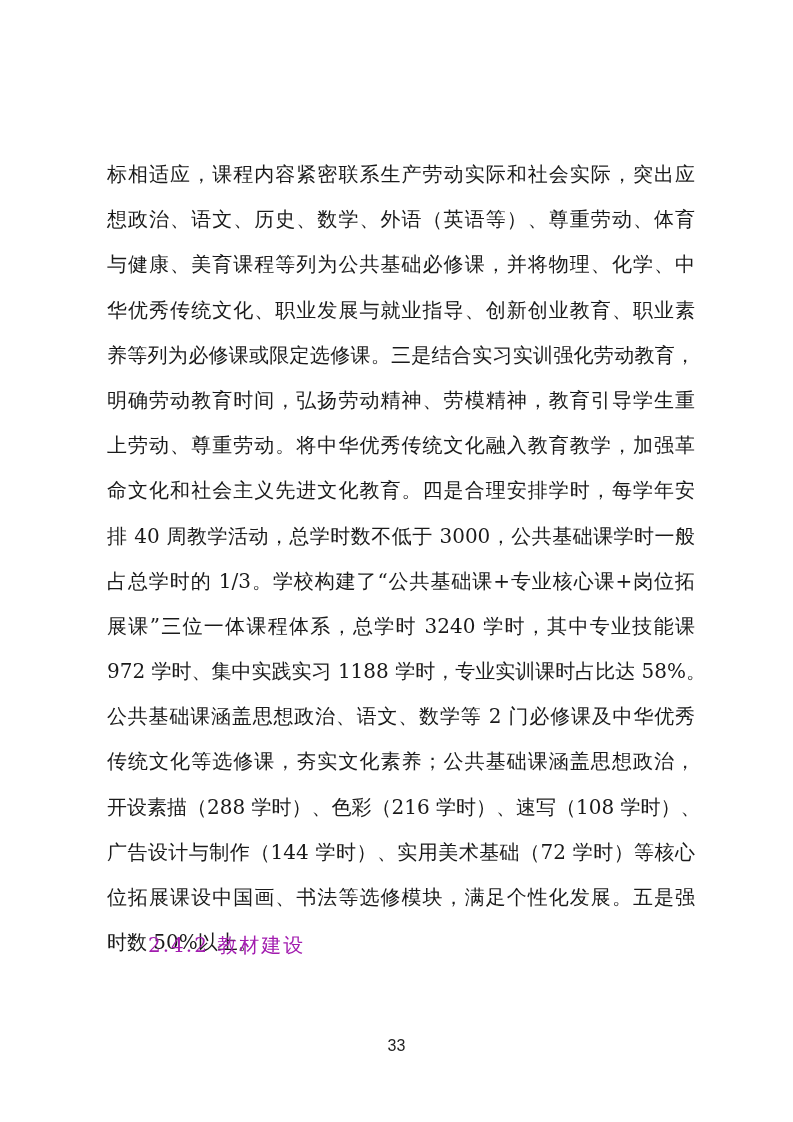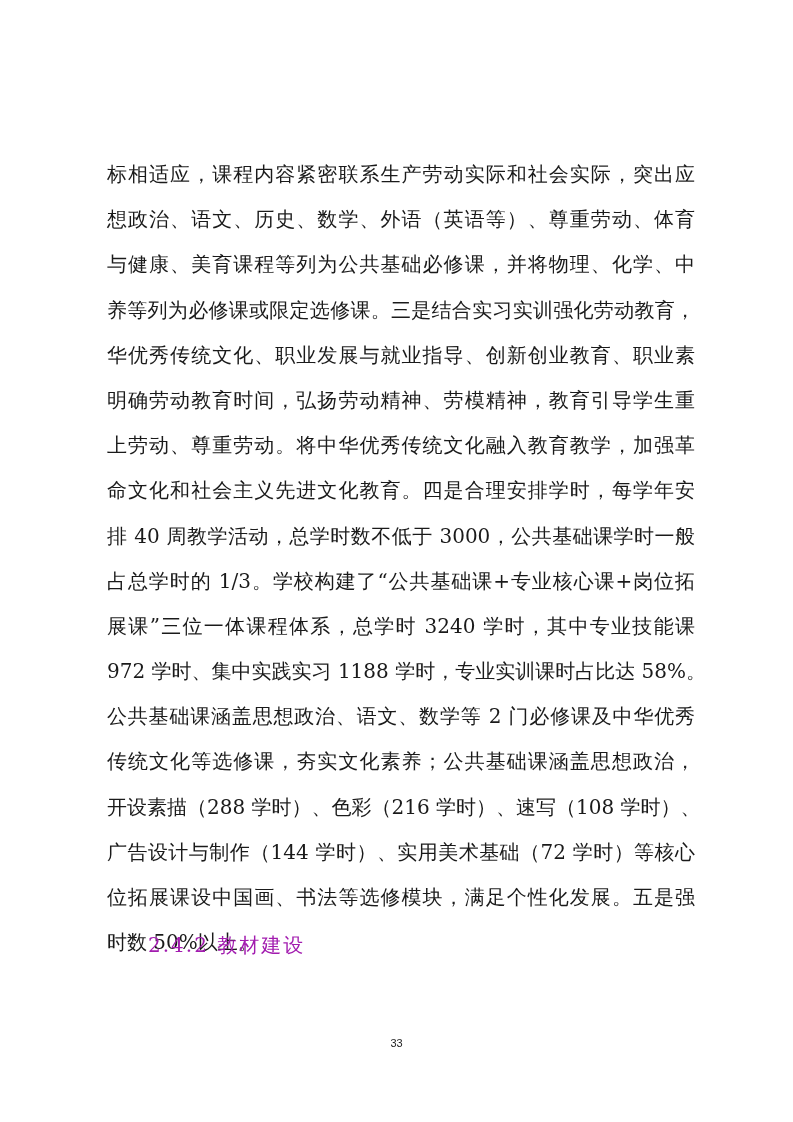--- a/index.html
+++ b/index.html
@@ -35,34 +35,34 @@
     letter-spacing: 2px;
     white-space: nowrap;
   }
   .page-number {
     position: absolute;
     left: 0;
     width: 793px;
     top: 1037px;
     text-align: center;
     font-family: "Liberation Sans", sans-serif;
-    font-size: 11px;
+    font-size: 16px;
     color: #222222;
   }
 </style>
 </head>
 <body>
 
 <div class="page">
   <div class="body-text">
     <span class="line">标相适应，课程内容紧密联系生产劳动实际和社会实际，突出应</span>
     <span class="line">想政治、语文、历史、数学、外语（英语等）、尊重劳动、体育</span>
     <span class="line">与健康、美育课程等列为公共基础必修课，并将物理、化学、中</span>
+    <span class="line">华优秀传统文化、职业发展与就业指导、创新创业教育、职业素</span>
     <span class="line">养等列为必修课或限定选修课。三是结合实习实训强化劳动教育，</span>
-    <span class="line">华优秀传统文化、职业发展与就业指导、创新创业教育、职业素</span>
     <span class="line">明确劳动教育时间，弘扬劳动精神、劳模精神，教育引导学生重</span>
     <span class="line">上劳动、尊重劳动。将中华优秀传统文化融入教育教学，加强革</span>
     <span class="line">命文化和社会主义先进文化教育。四是合理安排学时，每学年安</span>
     <span class="line">排 40 周教学活动，总学时数不低于 3000，公共基础课学时一般</span>
     <span class="line">占总学时的 1/3。学校构建了“公共基础课+专业核心课+岗位拓</span>
     <span class="line">展课”三位一体课程体系，总学时 3240 学时，其中专业技能课</span>
     <span class="line">972 学时、集中实践实习 1188 学时，专业实训课时占比达 58%。</span>
     <span class="line">公共基础课涵盖思想政治、语文、数学等 2 门必修课及中华优秀</span>
     <span class="line">传统文化等选修课，夯实文化素养；公共基础课涵盖思想政治，</span>
     <span class="line">开设素描（288 学时）、色彩（216 学时）、速写（108 学时）、</span>

